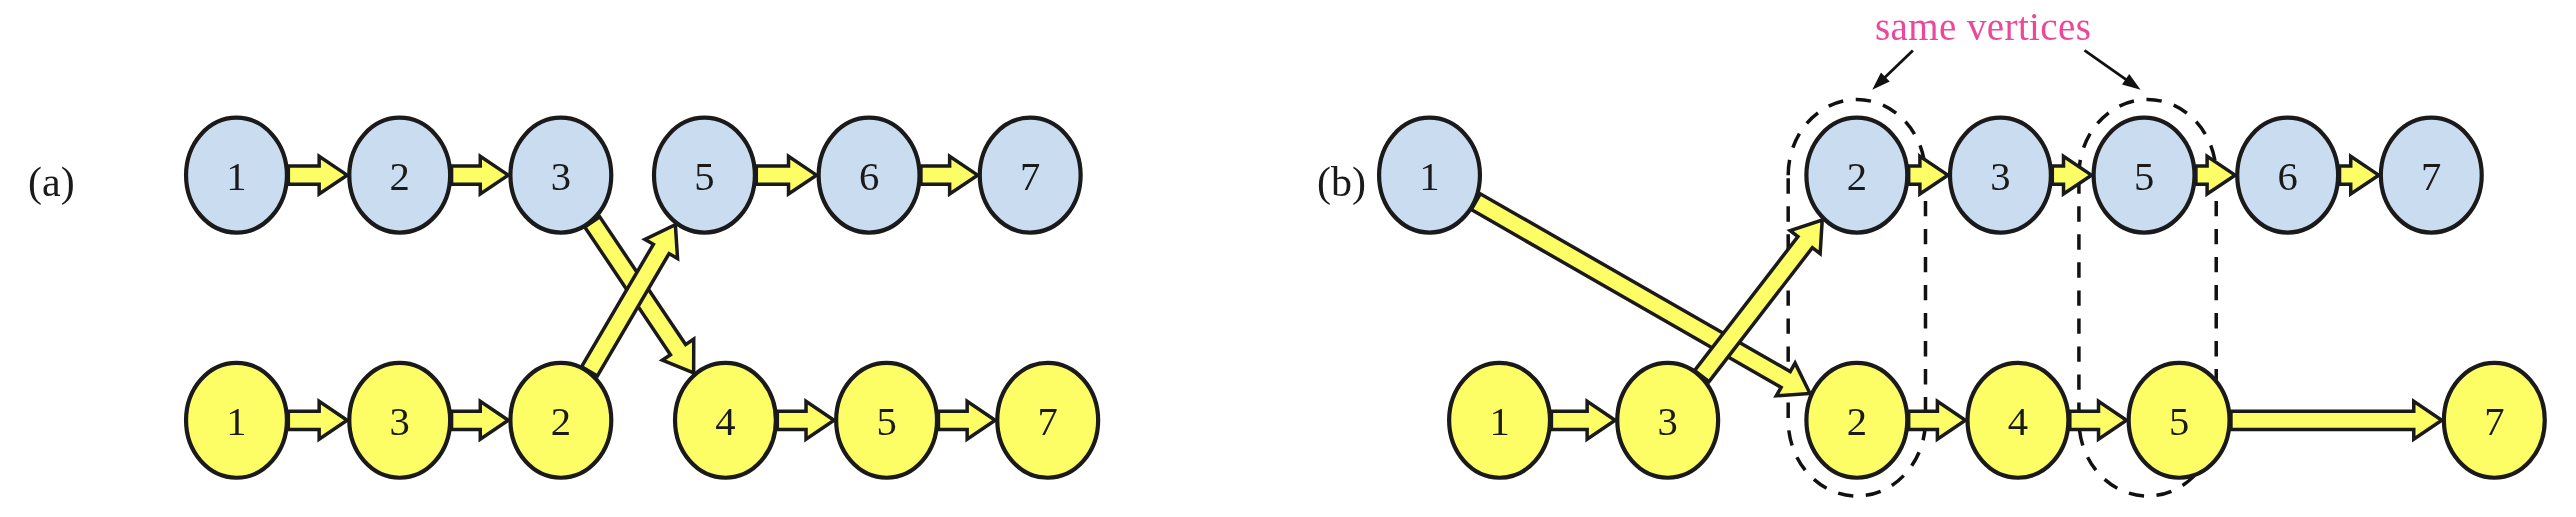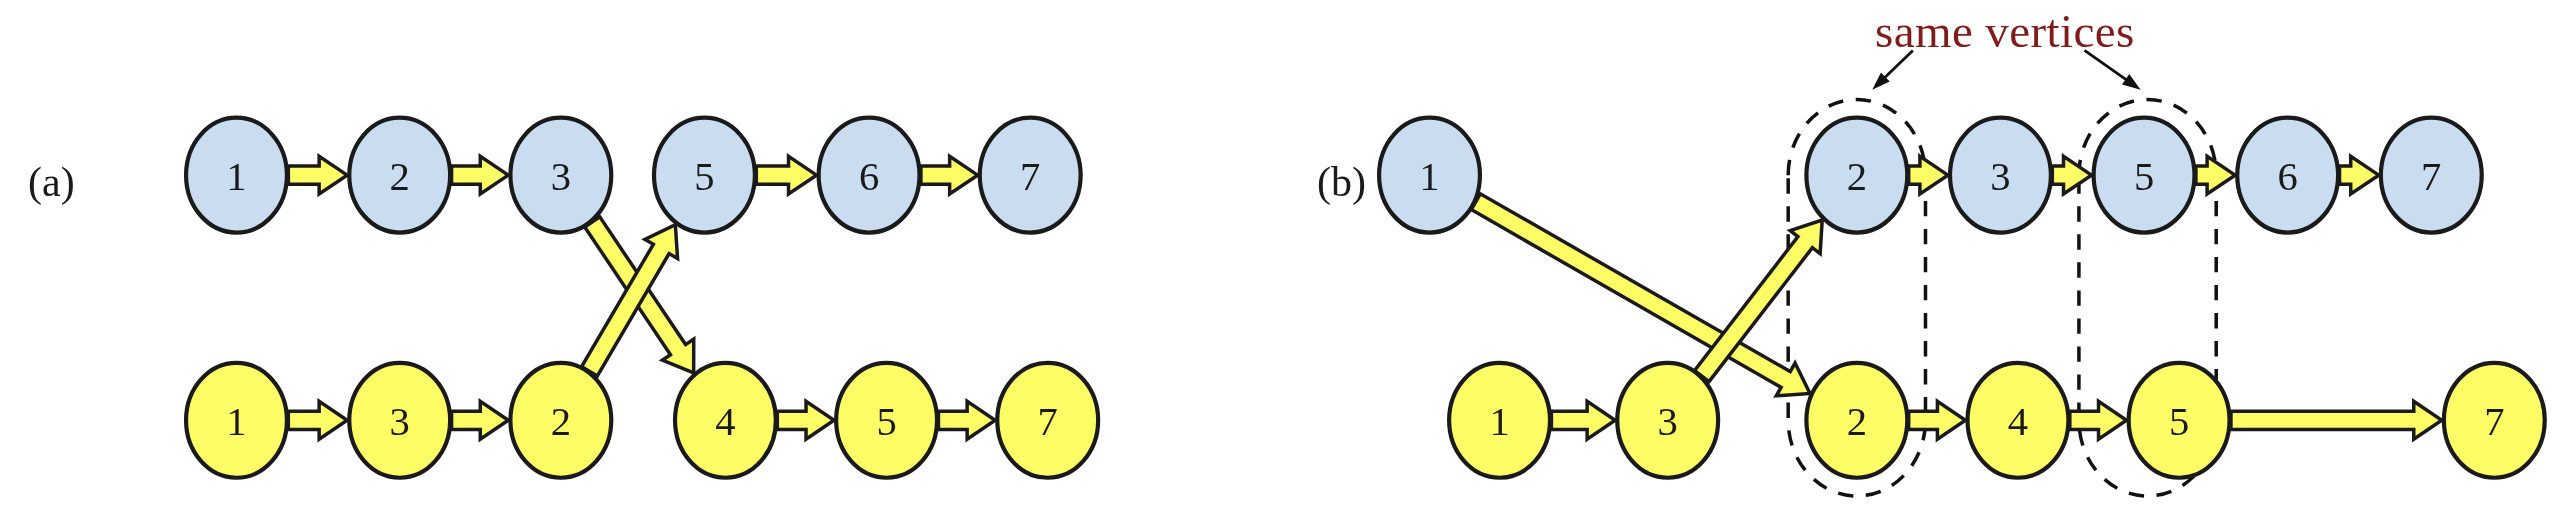--- a/index.html
+++ b/index.html
@@ -3,21 +3,21 @@
 <meta charset="utf-8">
 <style>
   html,body{margin:0;padding:0;background:#ffffff;}
   body{width:2576px;height:517px;overflow:hidden;
        font-family:"Liberation Serif", serif;}
   #stage{position:relative;width:2576px;height:517px;background:#fff;}
   svg.layer{position:absolute;left:0;top:0;width:2576px;height:517px;}
   .panel-label{position:absolute;font-family:"Liberation Serif", serif;
                font-size:42px;color:#1a1a1a;line-height:1;}
   .same-label{position:absolute;font-family:"Liberation Serif", serif;
-              font-size:47px;color:#7f1d1d;letter-spacing:0.4px;white-space:nowrap;}
+              font-size:39px;color:#ec4899;letter-spacing:0.4px;white-space:nowrap;}
   text.nodenum{font-family:"Liberation Serif", serif;font-size:58px;fill:#1a1a1a;
                text-anchor:middle;dominant-baseline:central;}
 </style>
 </head>
 <body>
 
 <div id="stage">
 
   <div class="panel-label" id="label-a" style="left: 28px; top: 161px;">(a)</div>
   <div class="panel-label" id="label-b" style="left: 1317px; top: 161px;">(b)</div>

